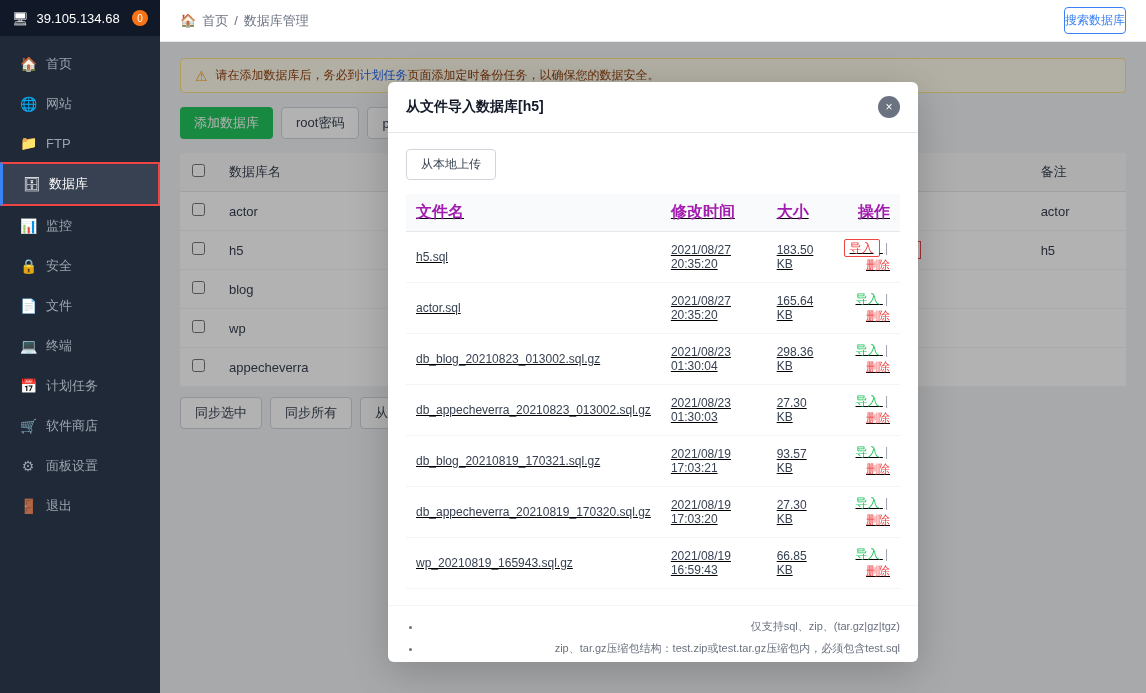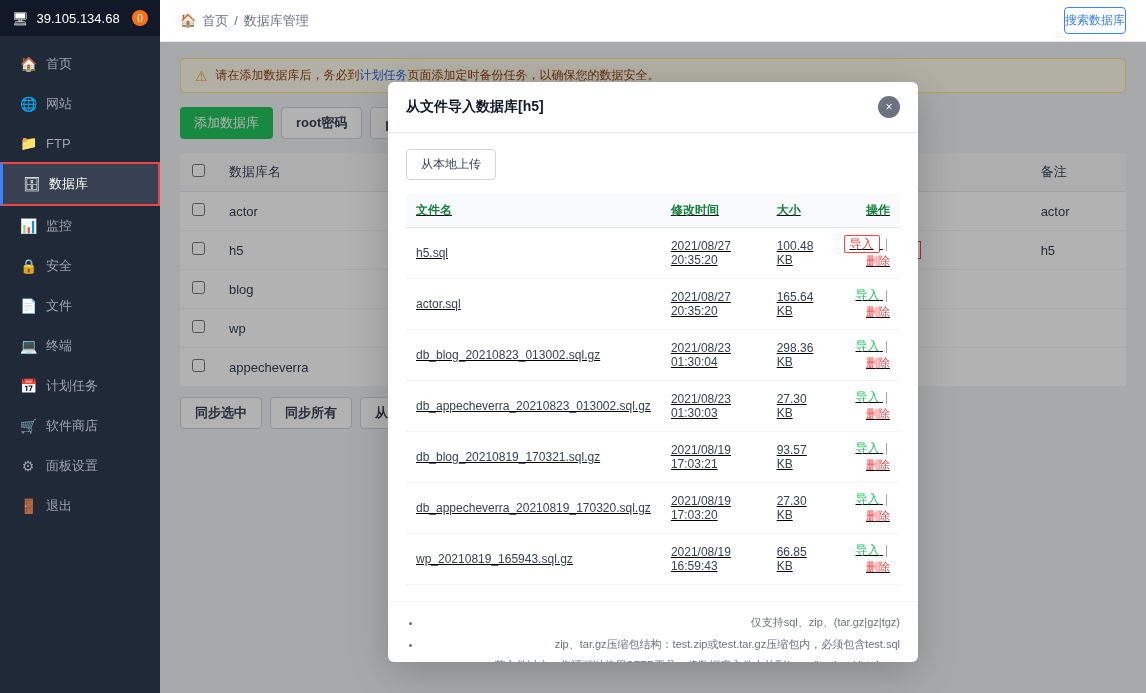--- a/index.html
+++ b/index.html
@@ -96,21 +96,21 @@
       gap: 8px;
       font-size: 12px;
       color: #92400e;
     }
     .alert a { color: #2563eb; text-decoration: none; }
     .alert-icon { color: #f59e0b; font-size: 14px; }
 
     
     .toolbar { display: flex; gap: 8px; margin-bottom: 14px; }
     .btn-green { background: #22c55e; color: #fff; border: none; padding: 6px 14px; border-radius: 4px; cursor: pointer; font-size: 13px; }
-    .btn-white { background: #fff; color: #374151; border: 1px solid #d1d5db; padding: 6px 14px; border-radius: 4px; cursor: pointer; font-size: 13px; font-weight: bold; }
+    .btn-white { background: #fff; color: #374151; border: 1px solid #d1d5db; padding: 6px 14px; border-radius: 4px; cursor: pointer; font-size: 13px; }
 
     
     .db-table { width: 100%; border-collapse: collapse; background: #fff; border-radius: 4px; overflow: hidden; }
     .db-table th { background: #f9fafb; padding: 10px 12px; text-align: left; font-weight: 500; color: #374151; border-bottom: 1px solid #e5e7eb; font-size: 13px; }
     .db-table td { padding: 10px 12px; border-bottom: 1px solid #f3f4f6; color: #374151; font-size: 13px; }
     .db-table th:first-child, .db-table td:first-child { width: 36px; }
     .sort-icon { color: #9ca3af; font-size: 10px; margin-left: 3px; }
     .no-backup { color: #ef4444; }
     .import-link { color: #22c55e; cursor: pointer; font-size: 12px; }
     .red-box { border: 1px solid #ef4444; padding: 1px 4px; color: #ef4444; font-size: 12px; }
@@ -152,21 +152,21 @@
       display: flex; align-items: center; justify-content: center;
       cursor: pointer;
       font-size: 12px;
       border: none;
     }
     .modal-body { padding: 16px 18px; text-decoration: underline; }
     .upload-btn { background: #fff; border: 1px solid #d1d5db; padding: 6px 14px; border-radius: 4px; cursor: pointer; font-size: 12px; color: #374151; margin-bottom: 14px; display: inline-block; }
 
     
     .file-table { width: 100%; border-collapse: collapse; }
-    .file-table th { background: #f9fafb; padding: 8px 10px; text-align: left; font-size: 12px; color: #15803d; border-bottom: 1px solid #e5e7eb; }
+    .file-table th { background: #f9fafb; padding: 8px 10px; text-align: left; font-size: 16px; color: #a21caf; border-bottom: 1px solid #e5e7eb; }
     .file-table th:last-child { text-align: right; }
     .file-table td { padding: 8px 10px; border-bottom: 1px solid #f3f4f6; font-size: 12px; color: #374151; }
     .file-table td:last-child { text-align: right; }
     .file-import { color: #22c55e; cursor: pointer; font-size: 12px; }
     .file-delete { color: #ef4444; cursor: pointer; font-size: 12px; }
     .file-import-red { color: #ef4444; cursor: pointer; font-size: 12px; border: 1px solid #ef4444; padding: 1px 5px; border-radius: 2px; }
     .separator { color: #9ca3af; margin: 0 2px; }
     .modal-footer { padding: 12px 18px; border-top: 1px solid #f3f4f6; }
     .modal-footer ul { list-style: disc; padding-left: 16px; text-align: right; }
     .modal-footer li { font-size: 11px; color: #6b7280; margin-bottom: 4px; line-height: 1.6; }
@@ -376,21 +376,21 @@
                 <th>文件名</th>
                 <th>修改时间</th>
                 <th>大小</th>
                 <th>操作</th>
               </tr>
             </thead>
             <tbody>
               <tr>
                 <td>h5.sql</td>
                 <td>2021/08/27 20:35:20</td>
-                <td>100.48 KB</td>
+                <td>183.50 KB</td>
                 <td>
                   <span class="file-import-red">导入</span>
                   <span class="separator">|</span>
                   <span class="file-delete">删除</span>
                 </td>
               </tr>
               <tr>
                 <td>actor.sql</td>
                 <td>2021/08/27 20:35:20</td>
                 <td>165.64 KB</td>

